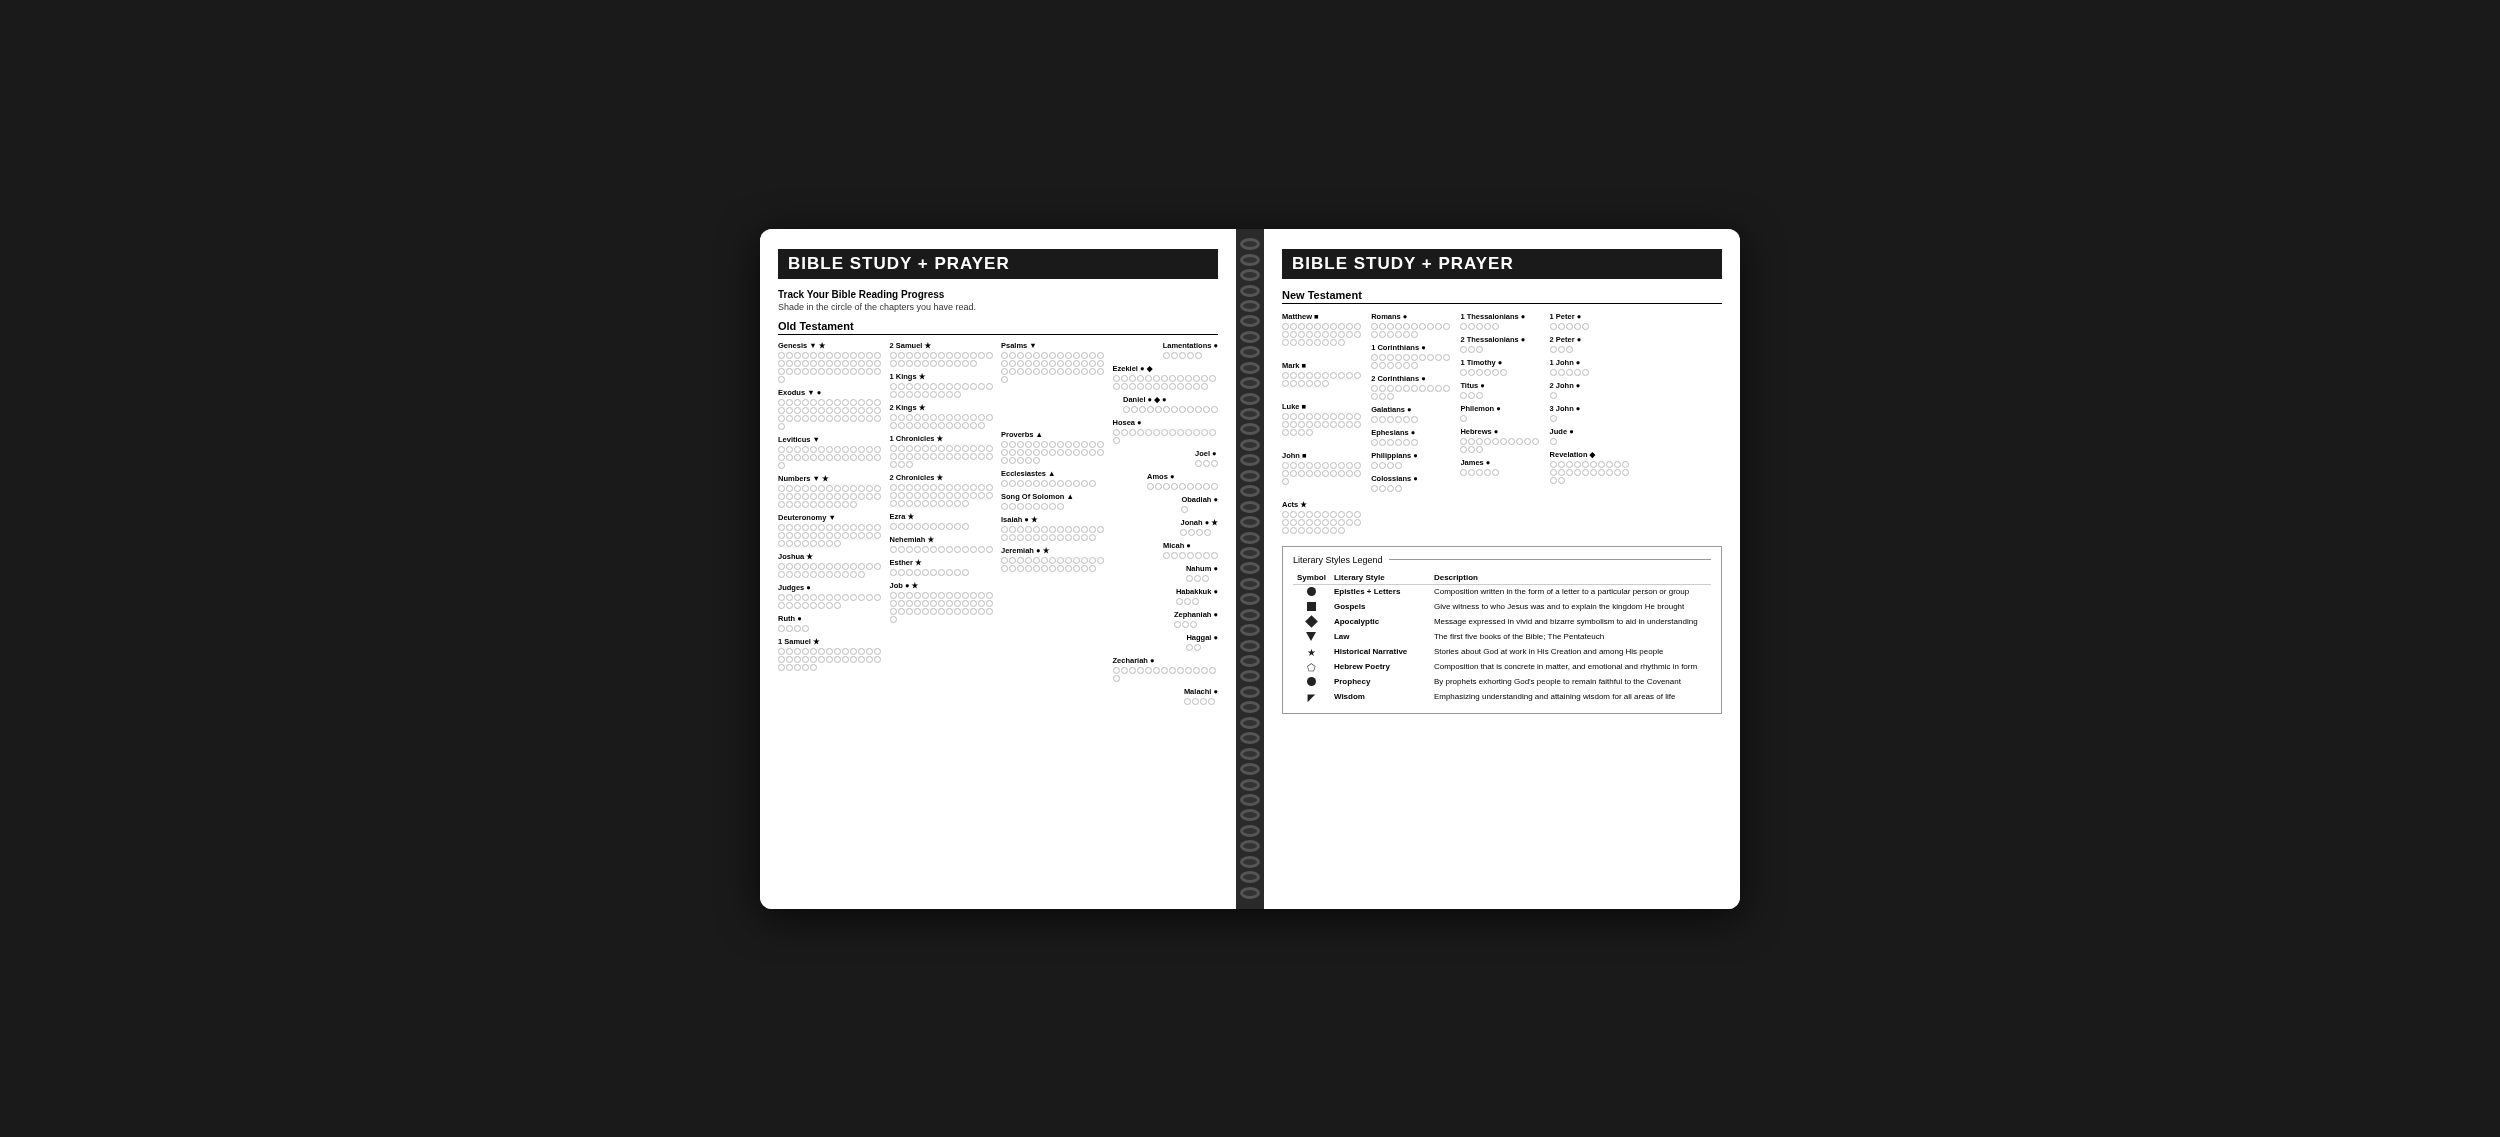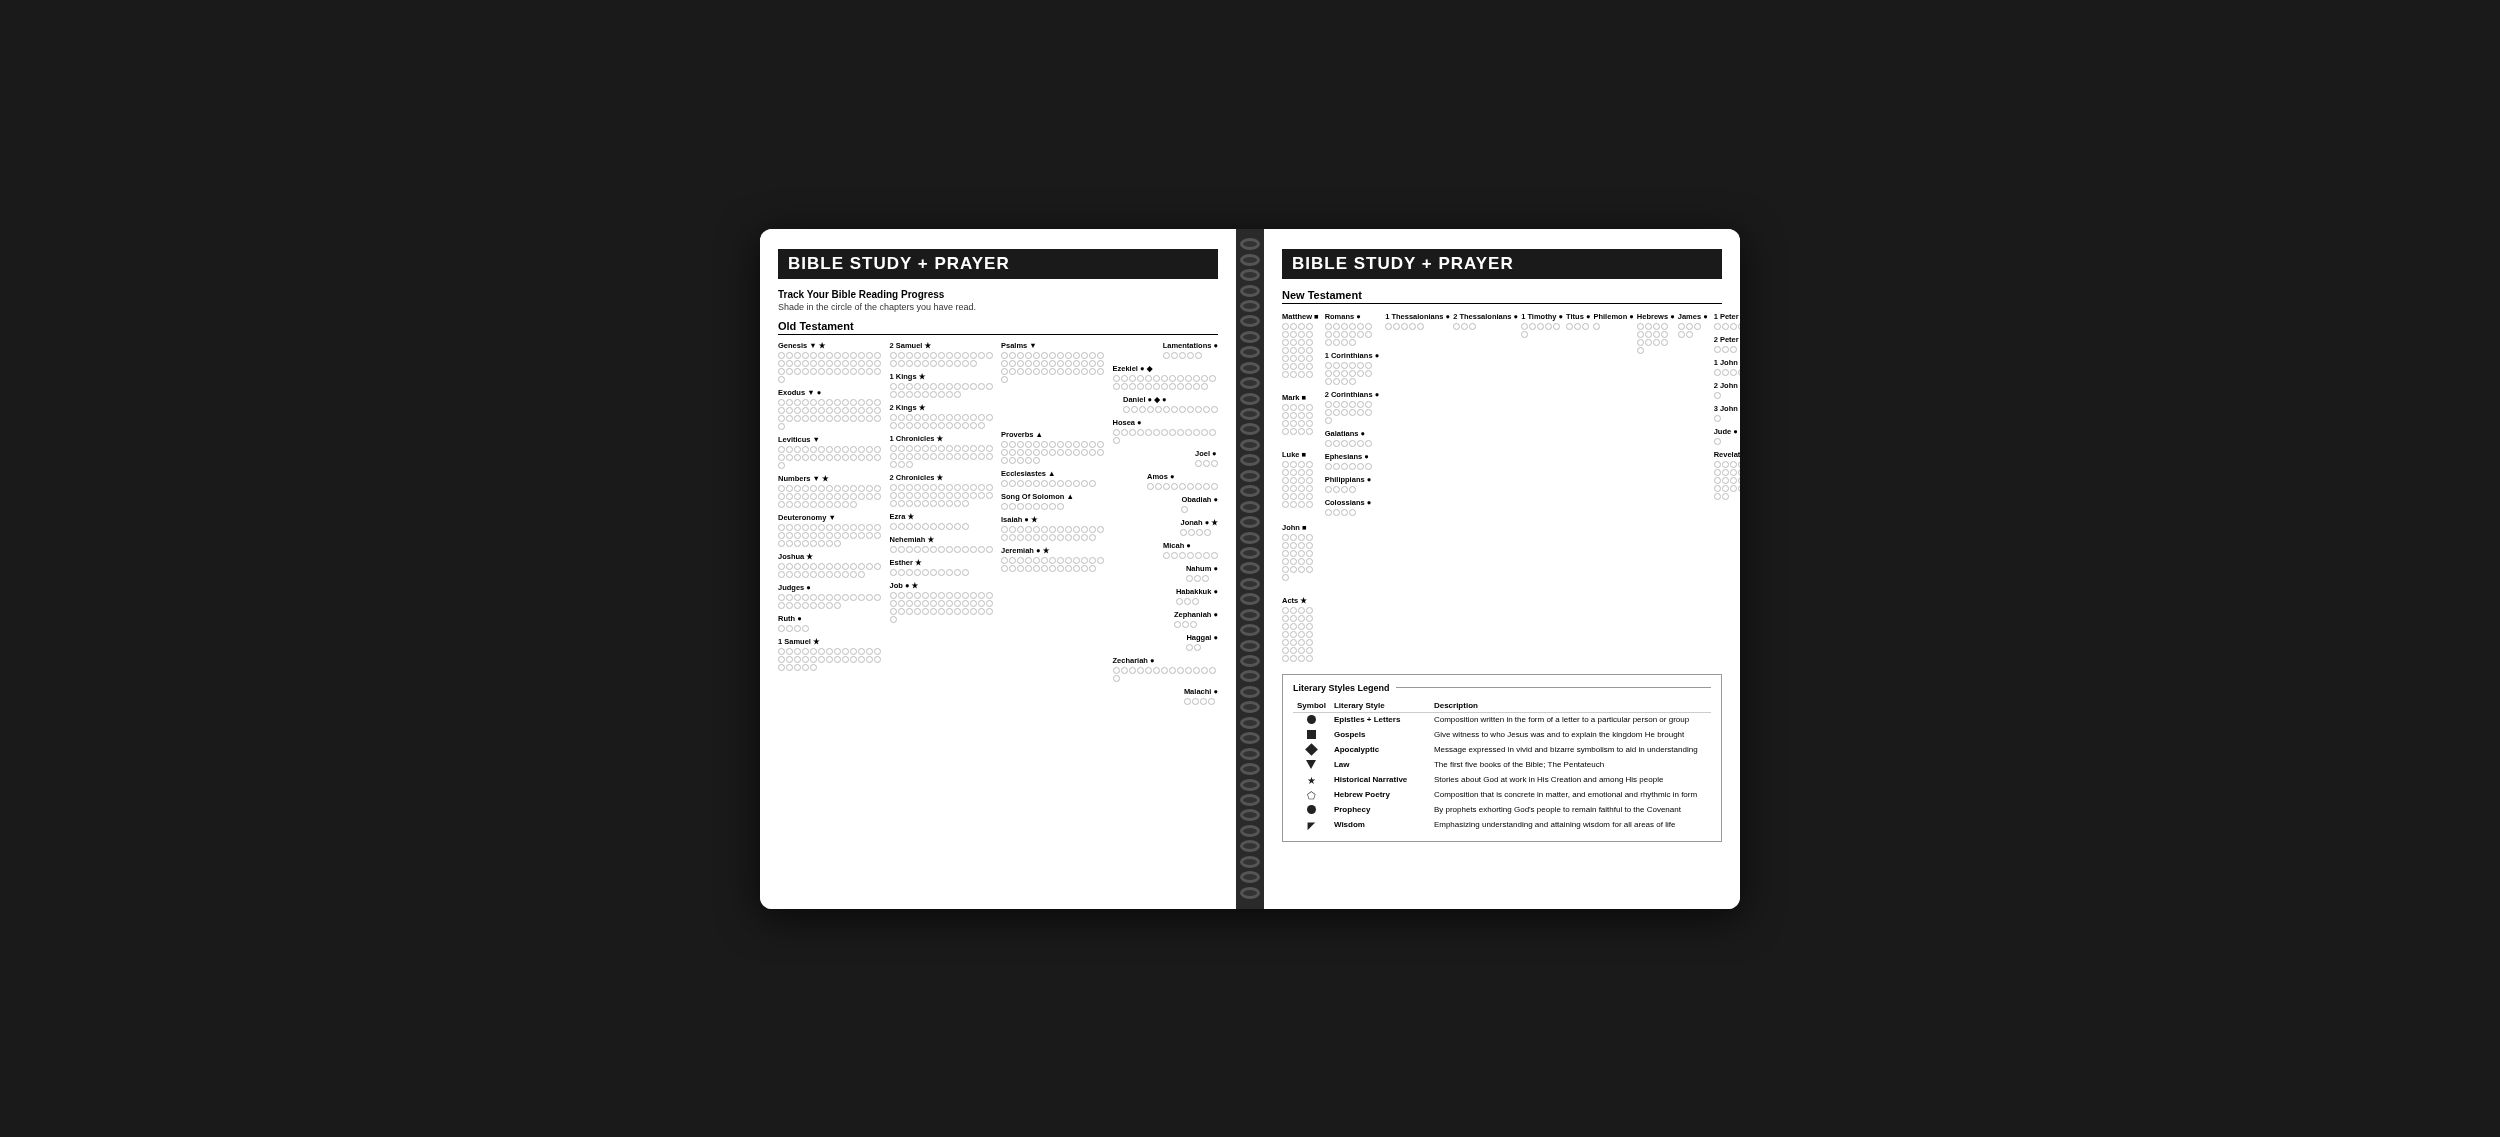--- a/index.html
+++ b/index.html
@@ -1434,21 +1434,21 @@
             <div class="book-block">
       <div class="book-name">Colossians ●</div>
       <div class="circles-row">
                 <div class="circle"></div>
                 <div class="circle"></div>
                 <div class="circle"></div>
                 <div class="circle"></div>
               </div>
             </div>
           </div>
-          <div style="display:flex;gap:3px;">
+          <div style="display:flex;flex-direction:column;gap:3px;">
             <div class="book-block">
       <div class="book-name">1 Thessalonians ●</div>
       <div class="circles-row">
                 <div class="circle"></div>
                 <div class="circle"></div>
                 <div class="circle"></div>
                 <div class="circle"></div>
                 <div class="circle"></div>
               </div>
             </div>
@@ -1586,21 +1586,21 @@
                 <div class="circle"></div>
                 <div class="circle"></div>
                 <div class="circle"></div>
               </div>
             </div>
           </div>
         </div>
 
       <div class="legend-box">
         <div style="display:flex; align-items:center; margin-bottom:6px;">
-          <span style="font-size:9px; font-weight:bold;">Literary Styles Legend</span>
+          <span style="font-size:9px; font-weight:normal;">Literary Styles Legend</span>
           <div style="flex:1; height:1px; background:#999; margin-left:6px;"></div>
         </div>
         <table class="legend-table">
           <thead>
             <tr>
               <th>Symbol</th>
               <th>Literary Style</th>
               <th>Description</th>
             </tr>
           </thead>

